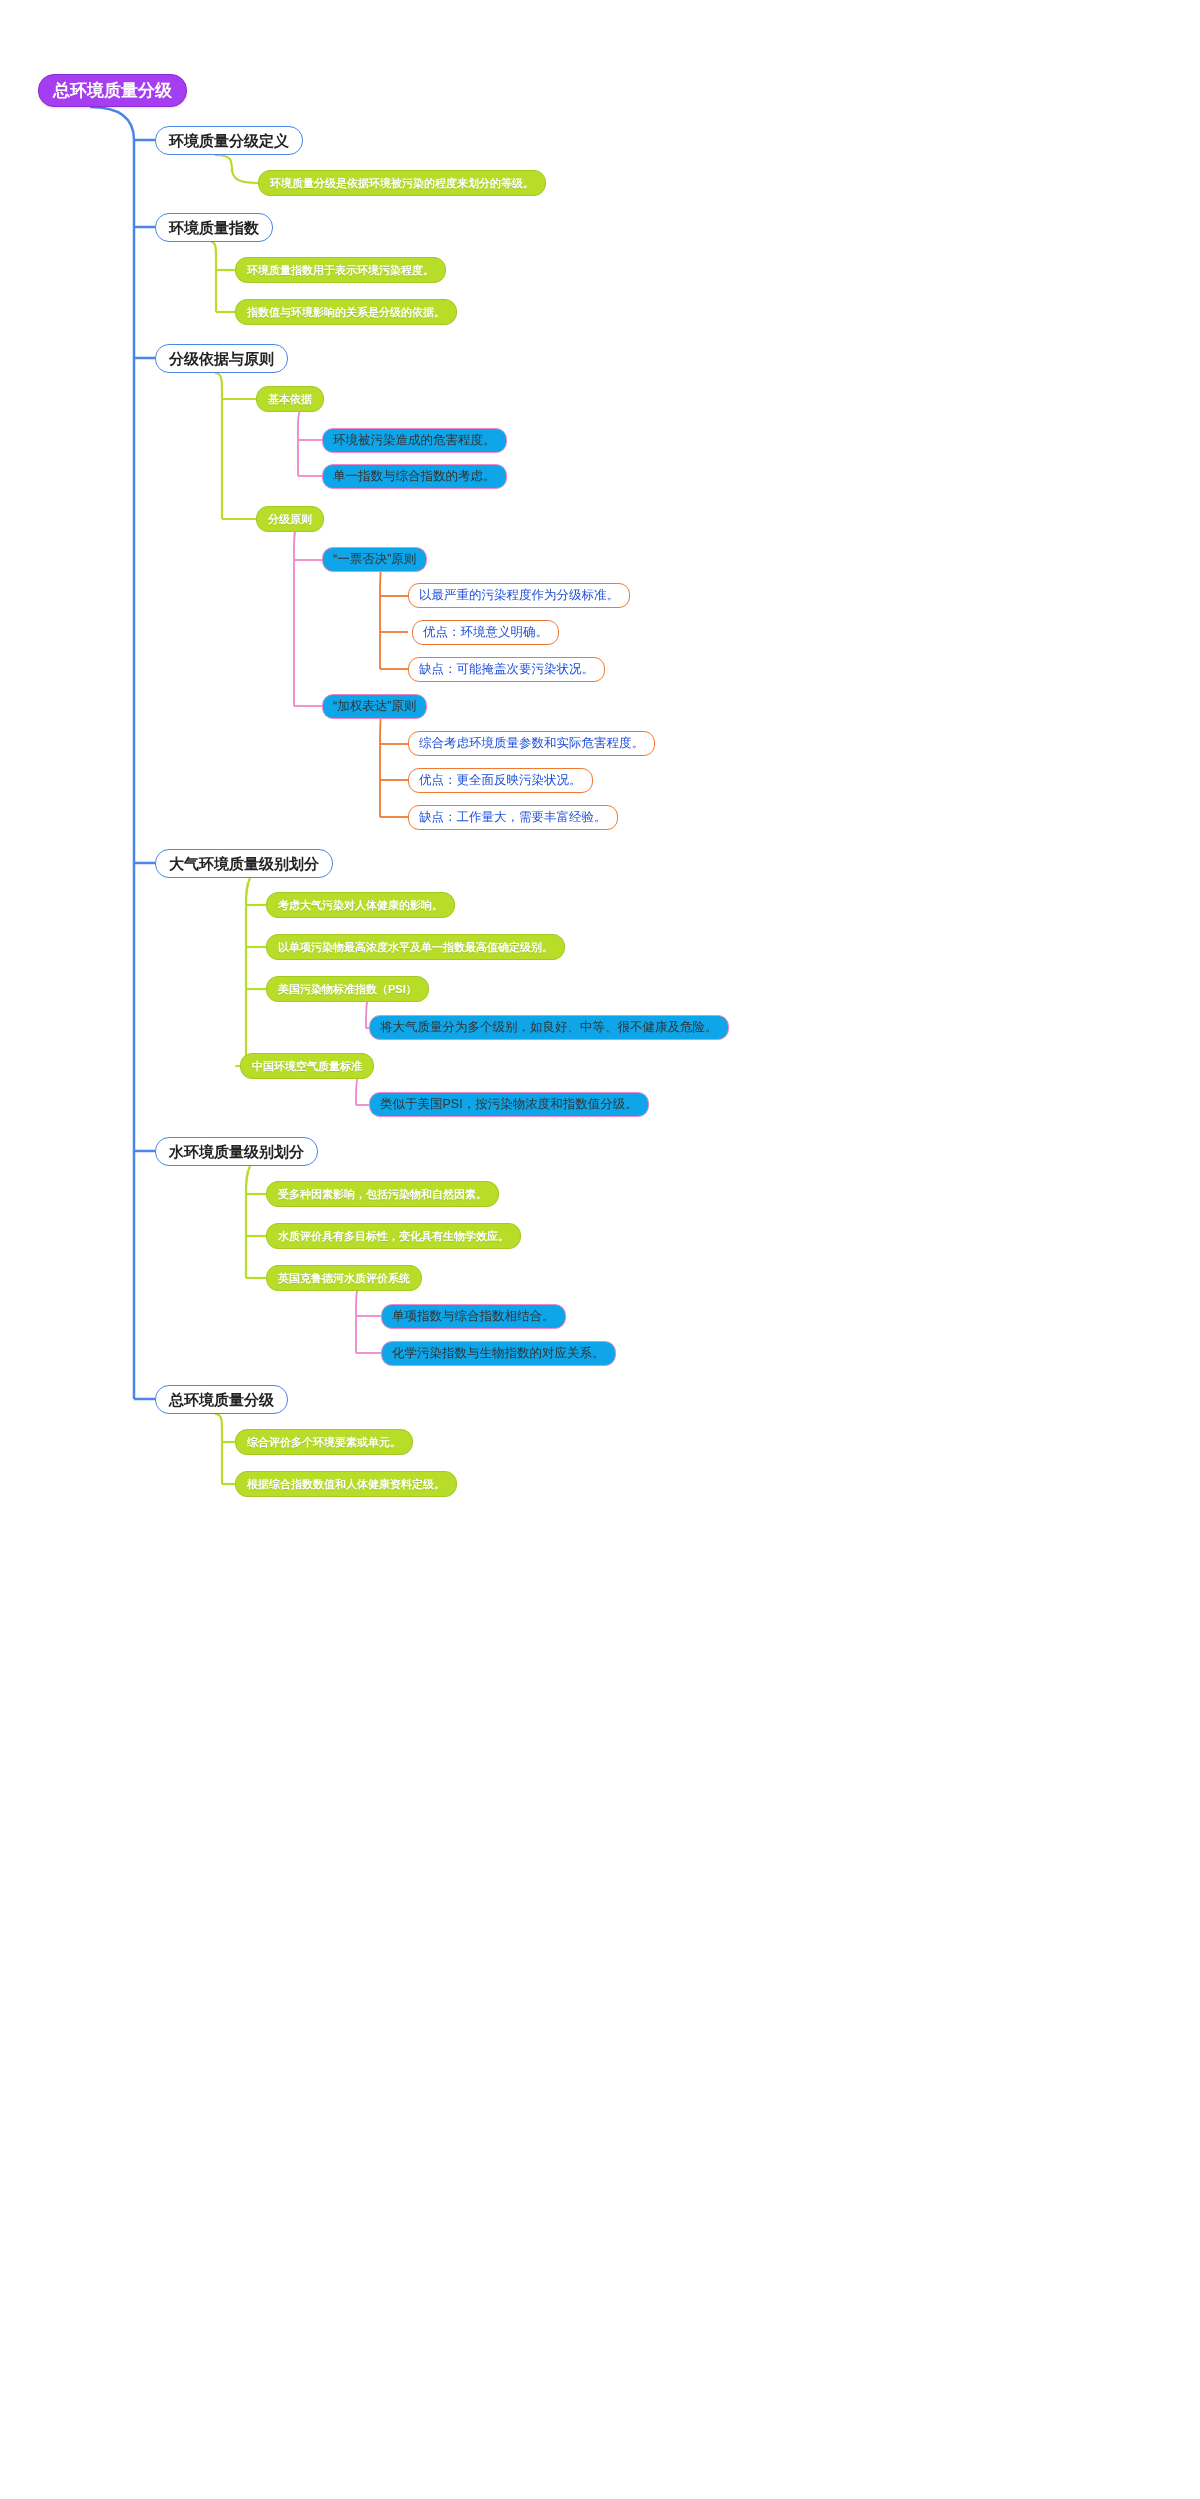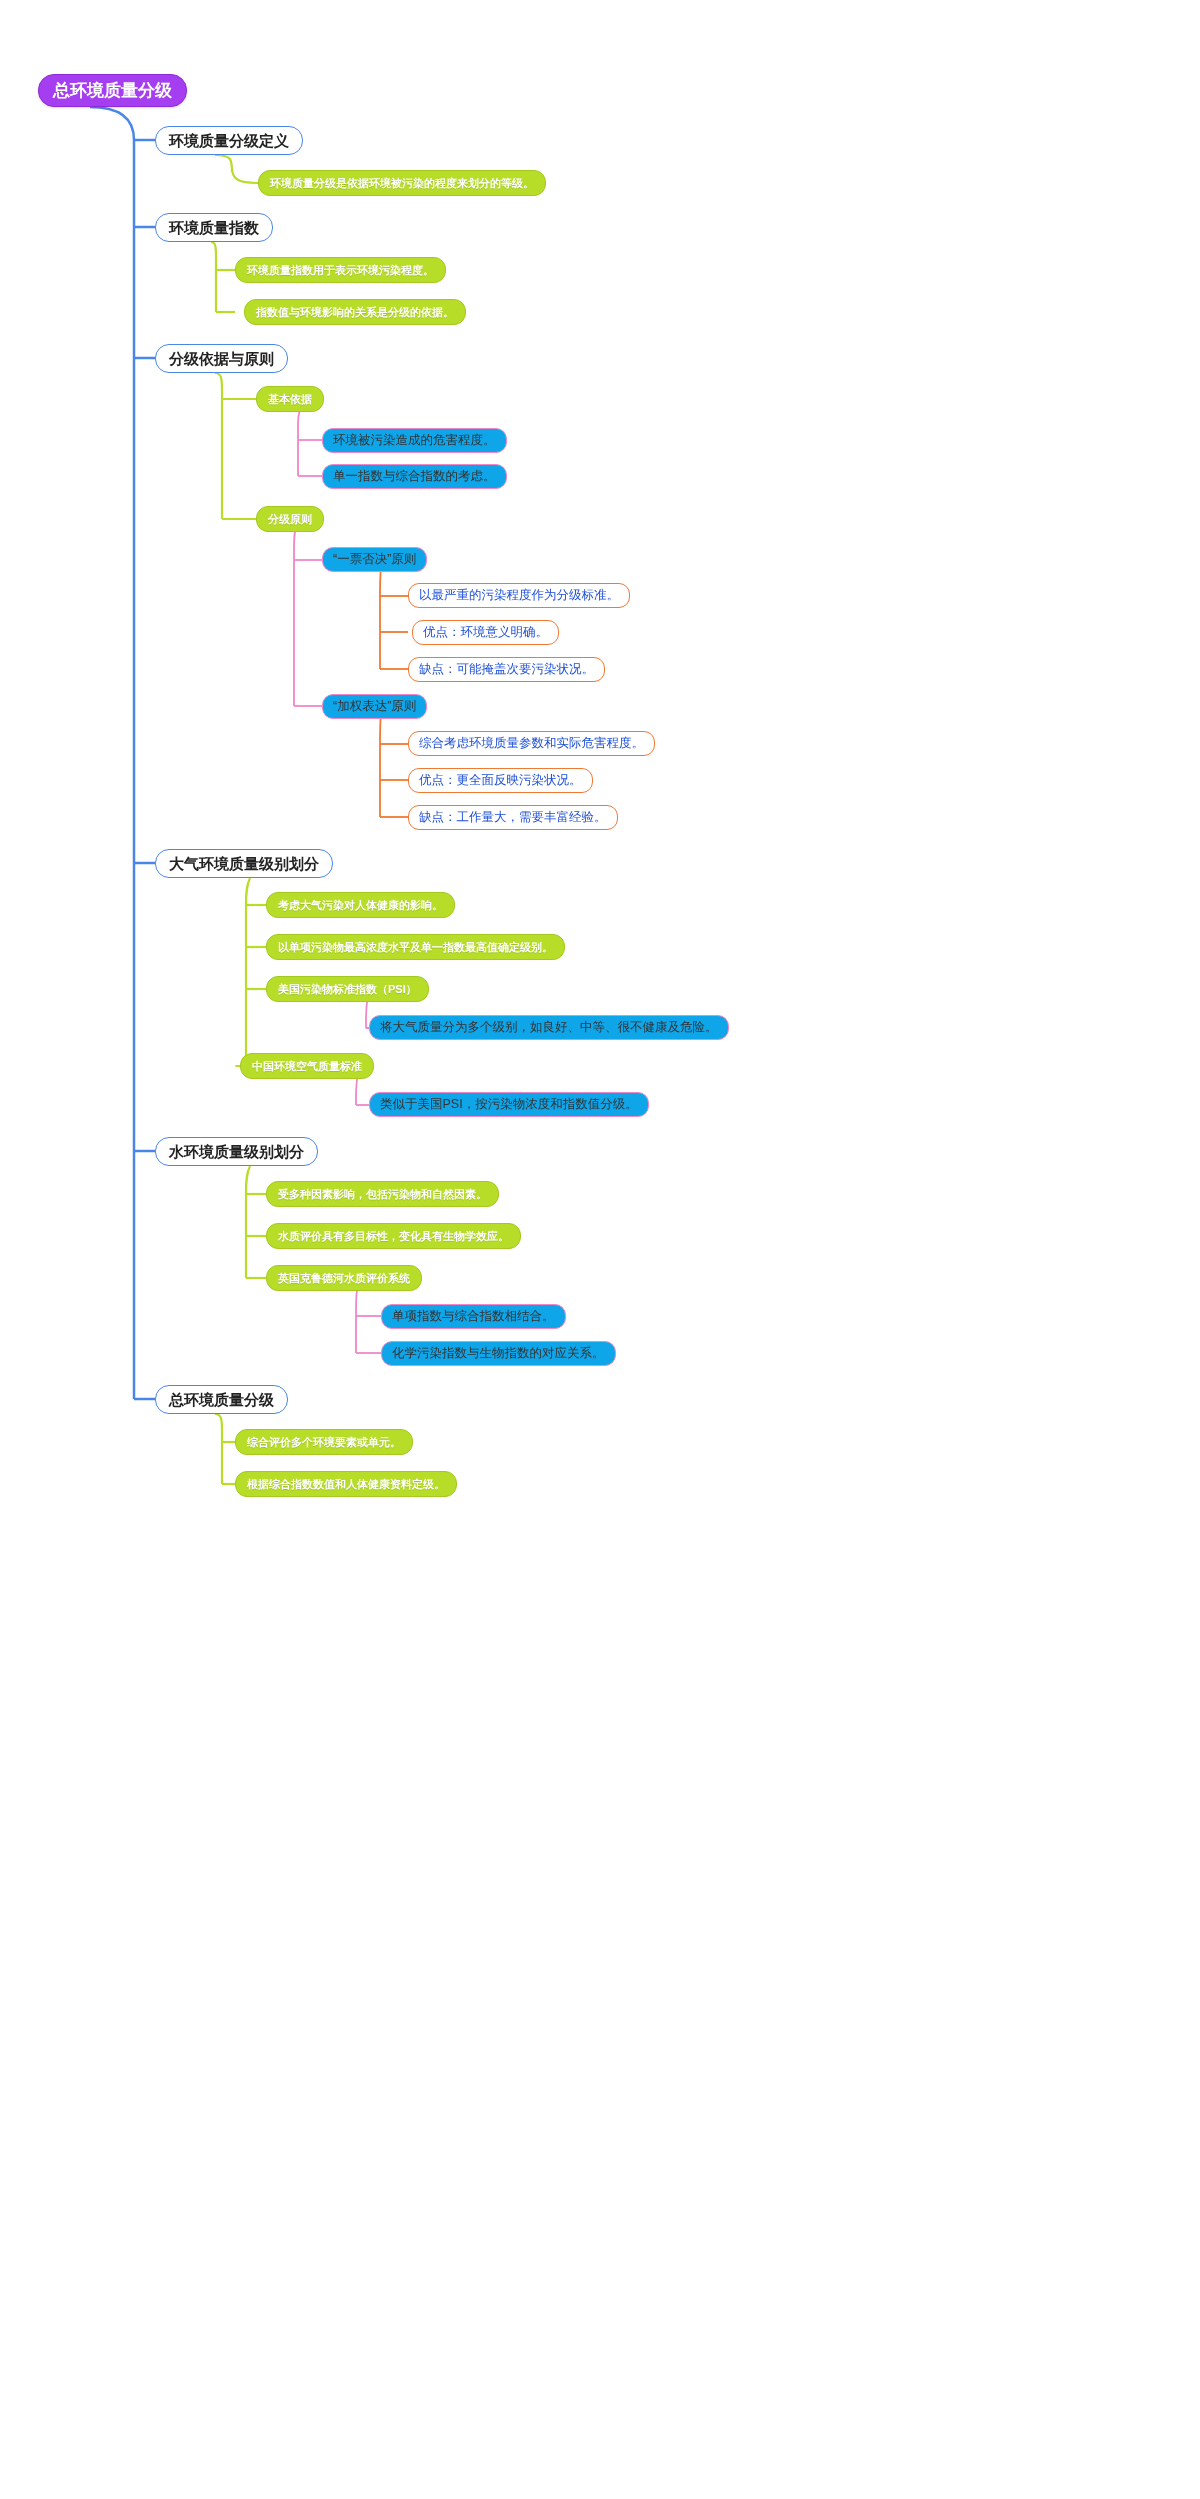--- a/index.html
+++ b/index.html
@@ -139,21 +139,21 @@
     <path d="M222,1484 C228,1484 230,1484 235,1484" stroke="#b7dd29" stroke-width="2.2" fill="none"></path>
   </svg>
 
   <div class="node n-root" style="left:38px;top:74px;">总环境质量分级</div>
 
   <div class="node n-l1" style="left:155px;top:126px;">环境质量分级定义</div>
   <div class="node n-l2" style="left:258px;top:170px;">环境质量分级是依据环境被污染的程度来划分的等级。</div>
 
   <div class="node n-l1" style="left:155px;top:213px;">环境质量指数</div>
   <div class="node n-l2" style="left:235px;top:257px;">环境质量指数用于表示环境污染程度。</div>
-  <div class="node n-l2" style="left:235px;top:299px;margin-left:9px;">指数值与环境影响的关系是分级的依据。</div>
+  <div class="node n-l2" style="left:235px;top:299px;">指数值与环境影响的关系是分级的依据。</div>
 
   <div class="node n-l1" style="left:155px;top:344px;">分级依据与原则</div>
 
   <div class="node n-l2" style="left:256px;top:386px;">基本依据</div>
   <div class="node n-l3" style="left:322px;top:428px;">环境被污染造成的危害程度。</div>
   <div class="node n-l3" style="left:322px;top:464px;">单一指数与综合指数的考虑。</div>
 
   <div class="node n-l2" style="left:256px;top:506px;">分级原则</div>
 
   <div class="node n-l3" style="left:322px;top:547px;">“一票否决”原则</div>

